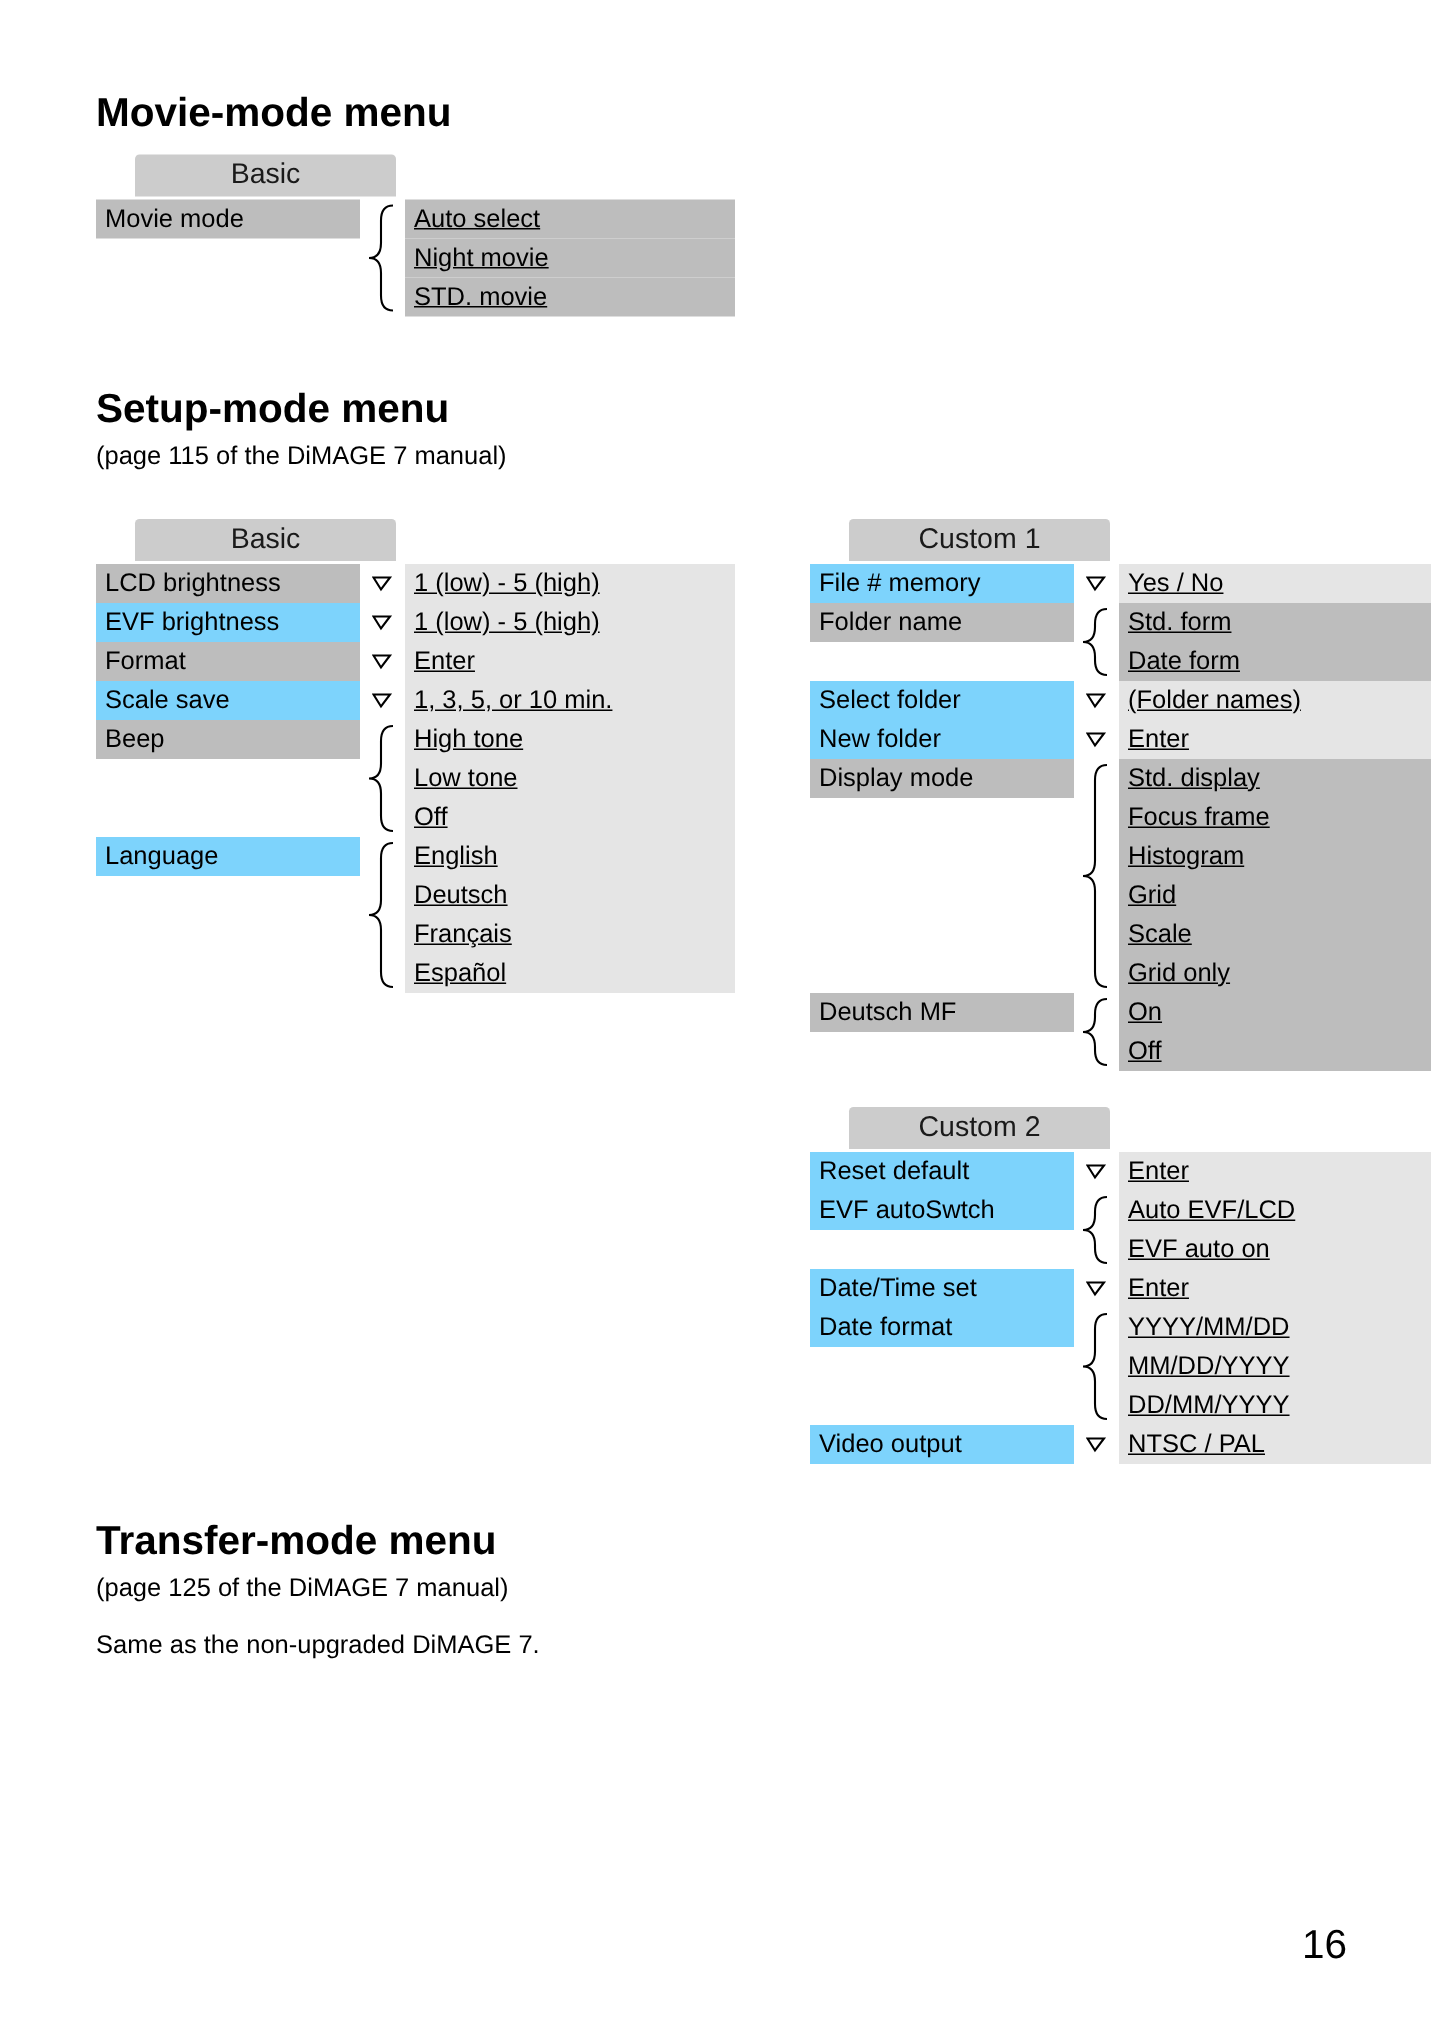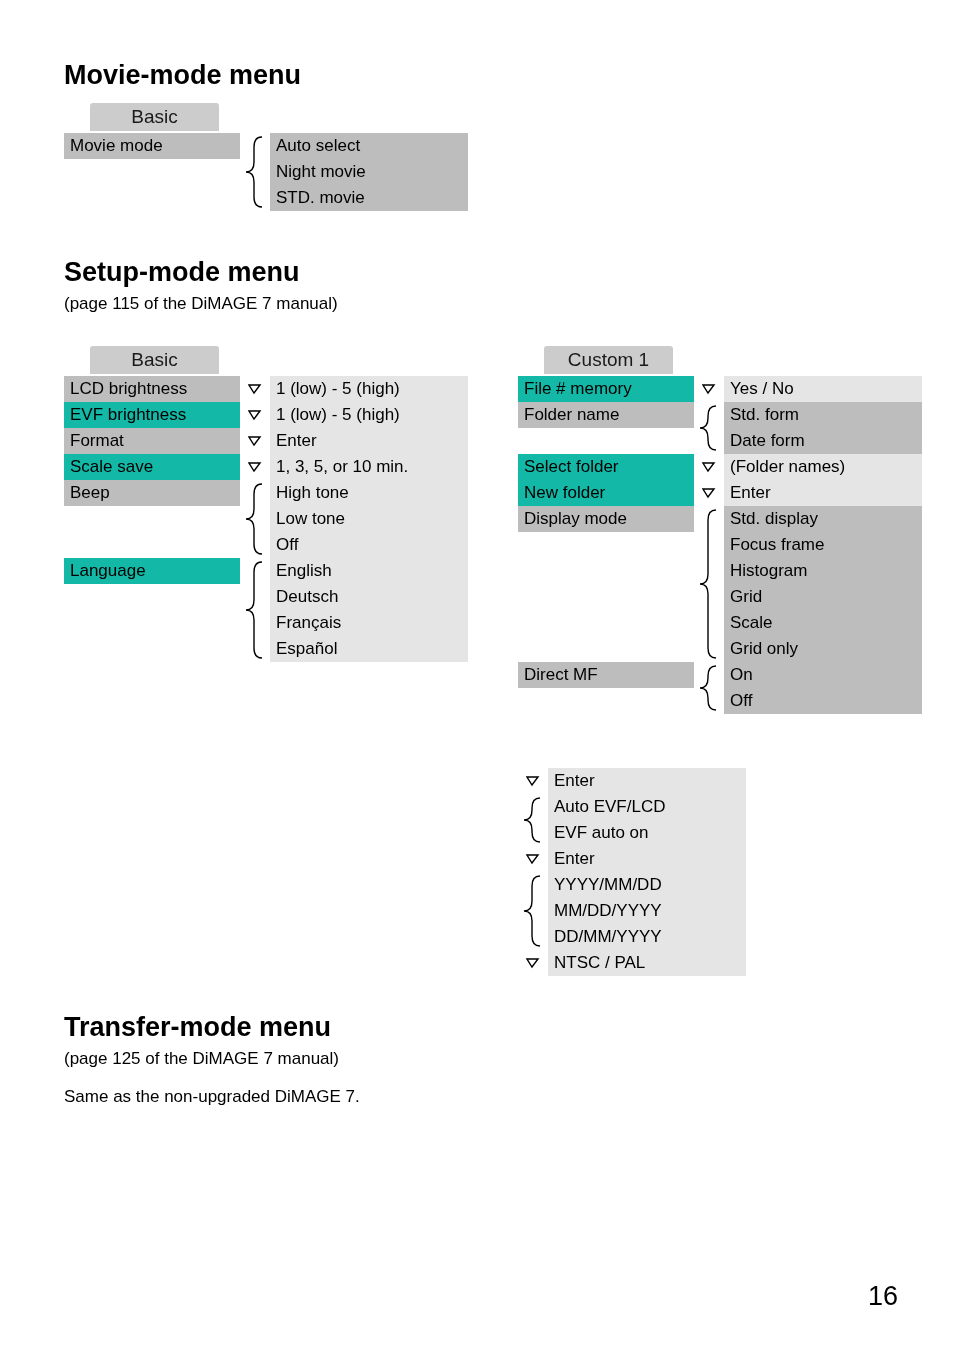--- a/index.html
+++ b/index.html
@@ -28,44 +28,45 @@
   }
   .menu-block {
     display: flex;
     align-items: flex-start;
   }
   .items-col {
     width: 176px;
     flex-shrink: 0;
   }
   .vals-col {
-    width: 198px;
+    width: 220px;
     flex-shrink: 0;
+    text-decoration: underline;
   }
   .header-cell {
     background: #cccccc;
     font-size: 19px;
     color: #1a1a1a;
     height: 28px;
     line-height: 28px;
     text-align: center;
     border-radius: 3px 3px 0 0;
     margin-left: 26px;
-    width: 129px;
+    width: 174px;
     margin-bottom: 2px;
   }
   .row-cell {
     font-size: 17px;
     height: 26px;
     line-height: 26px;
     padding-left: 6px;
     white-space: nowrap;
   }
   .items-col .row-cell {
-    background: #14b8a6;
+    background: #7dd3fc;
   }
   .items-col .row-cell.dark {
     background: #bdbdbd;
   }
   .items-col .row-cell.blank {
     background: transparent;
   }
   .vals-col .row-cell {
     background: #e5e5e5;
   }
@@ -230,21 +231,21 @@
             <div class="row-cell dark">Folder name</div>
             <div class="row-cell blank"></div>
             <div class="row-cell">Select folder</div>
             <div class="row-cell">New folder</div>
             <div class="row-cell dark">Display mode</div>
             <div class="row-cell blank"></div>
             <div class="row-cell blank"></div>
             <div class="row-cell blank"></div>
             <div class="row-cell blank"></div>
             <div class="row-cell blank"></div>
-            <div class="row-cell dark">Direct MF</div>
+            <div class="row-cell dark">Deutsch MF</div>
             <div class="row-cell blank"></div>
           </div>
           <div class="arrow-col">
             <div class="spacer"></div>
             <div class="arrow-cell">
               <svg width="14" height="12" viewBox="0 0 14 12">
                 <path d="M1 2 L12 2 L6 10 Z" fill="none" stroke="#000" stroke-width="1.4"></path>
               </svg>
             </div>
             <div class="brace" style="height: 52px;">
@@ -286,20 +287,31 @@
             <div class="row-cell dark">Grid</div>
             <div class="row-cell dark">Scale</div>
             <div class="row-cell dark">Grid only</div>
             <div class="row-cell dark">On</div>
             <div class="row-cell dark">Off</div>
           </div>
         </div>
       </div>
     <div id="setup-custom2">
         <div class="menu-block">
+          <div class="items-col">
+            <div class="header-cell">Custom 2</div>
+            <div class="row-cell">Reset default</div>
+            <div class="row-cell">EVF autoSwtch</div>
+            <div class="row-cell blank"></div>
+            <div class="row-cell">Date/Time set</div>
+            <div class="row-cell">Date format</div>
+            <div class="row-cell blank"></div>
+            <div class="row-cell blank"></div>
+            <div class="row-cell">Video output</div>
+          </div>
           <div class="arrow-col">
             <div class="spacer"></div>
             <div class="arrow-cell">
               <svg width="14" height="12" viewBox="0 0 14 12">
                 <path d="M1 2 L12 2 L6 10 Z" fill="none" stroke="#000" stroke-width="1.4"></path>
               </svg>
             </div>
             <div class="brace" style="height: 52px;">
               <svg width="30" height="52" viewBox="0 0 30 52">
                 <path d="M22 4 Q14 4 14 14 L14 16 Q14 26 6 26 Q14 26 14 36 L14 38 Q14 48 22 48" fill="none" stroke="#000" stroke-width="1.4"></path>

